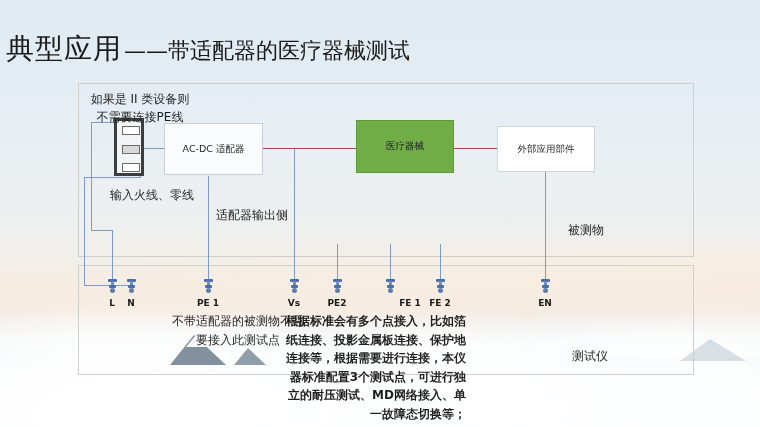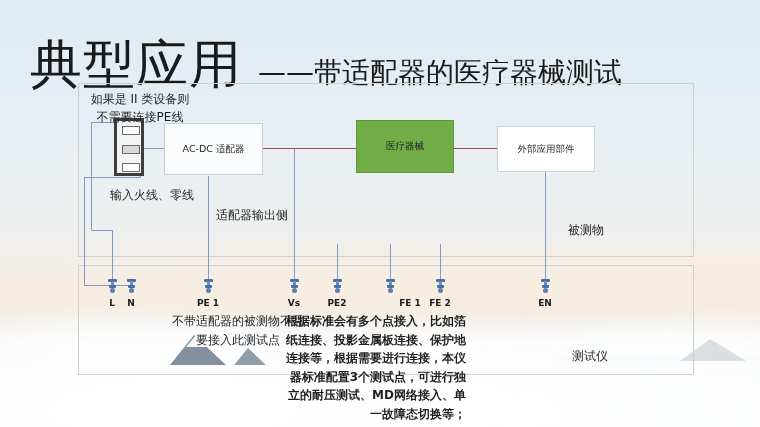--- a/index.html
+++ b/index.html
@@ -63,25 +63,25 @@
     border-left:10px solid transparent;border-right:12px solid transparent;
     border-bottom:12px solid #ffffff; opacity:.95;
   }
 
   
   #title-wrap {
     position:absolute; left:6px; top:30px; height:52px;
     display:flex; align-items:baseline; white-space:nowrap;
   }
   #title-main {
-    font-size:52px; color:#1a1a1a; letter-spacing:1px;
-    font-family:"DejaVu Sans","Liberation Sans",sans-serif; font-weight:400;margin-left:24px;
+    font-size:28px; color:#1a1a1a; letter-spacing:1px;
+    font-family:"DejaVu Sans","Liberation Sans",sans-serif; font-weight:400;
   }
   #title-sub {
-    font-size:28px; color:#1a1a1a; margin-left:16px; letter-spacing:0px;
+    font-size:22px; color:#1a1a1a; margin-left:2px; letter-spacing:0px;
     font-family:"DejaVu Sans","Liberation Sans",sans-serif; font-weight:400;
   }
 
   
   .panel {
     position:absolute; border:1px solid #cfcfcb; background:transparent;
   }
   #panel-dut { left:78px; top:83px; width:616px; height:174px; }
   #panel-tester { left:78px; top:265px; width:616px; height:110px; }
 

